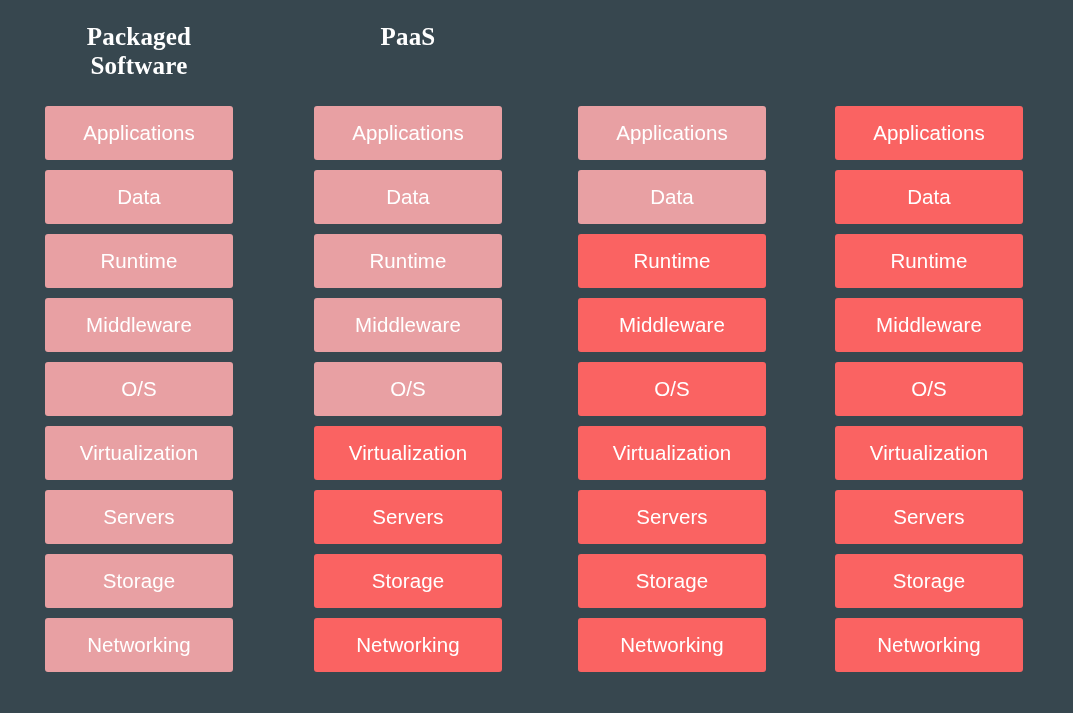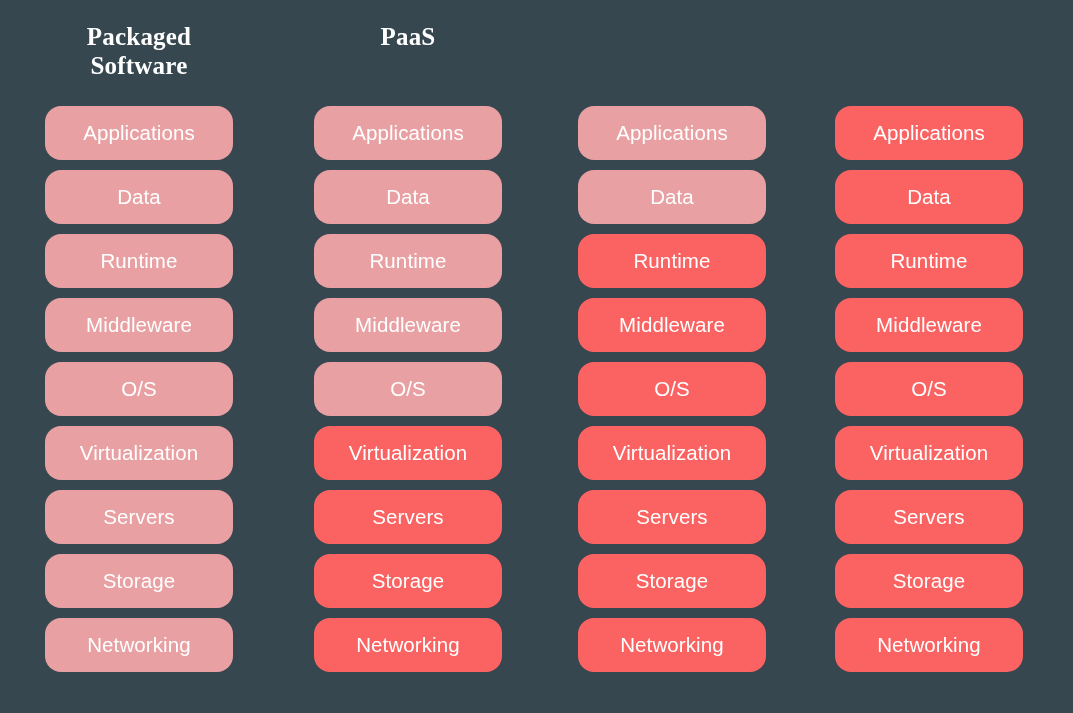--- a/index.html
+++ b/index.html
@@ -48,21 +48,21 @@
     top: 106px;
     left: 0;
     width: 188px;
   }
   .layer-box {
     position: relative;
     box-sizing: border-box;
     width: 188px;
     height: 54px;
     margin-bottom: 10px;
-    border-radius: 16px;
+    border-radius: 3px;
     display: flex;
     align-items: center;
     justify-content: center;
   }
   .layer-box:last-child {
     margin-bottom: 0;
   }
   .layer-label {
     color: #ffffff;
     font-family: "Liberation Sans", sans-serif;

